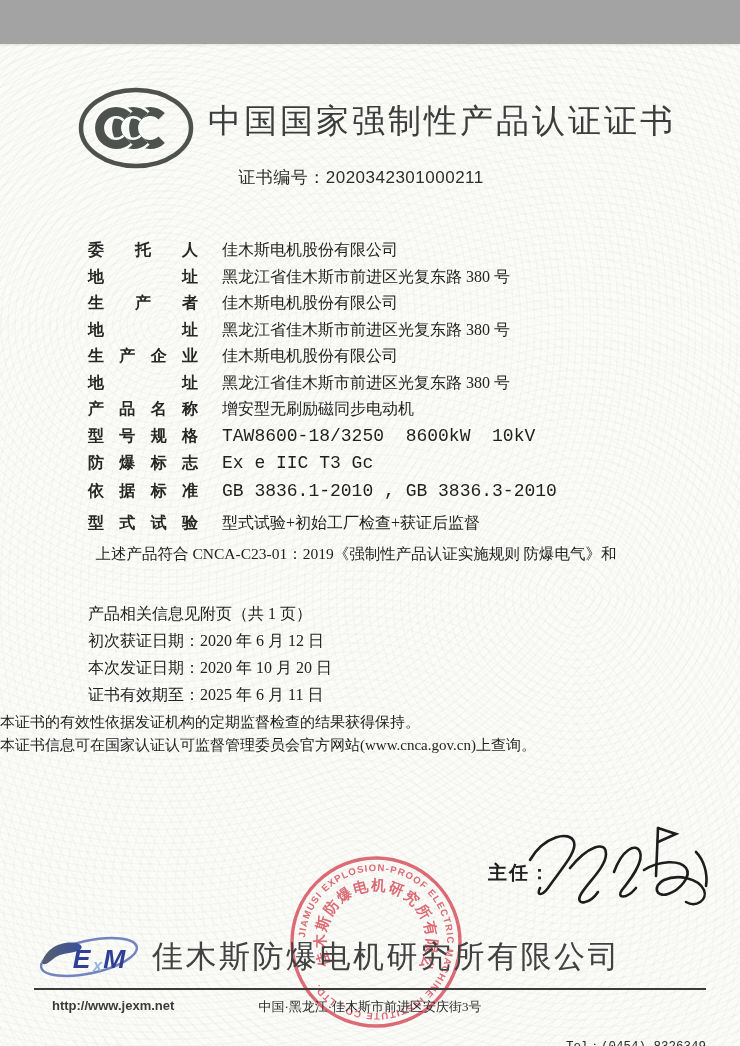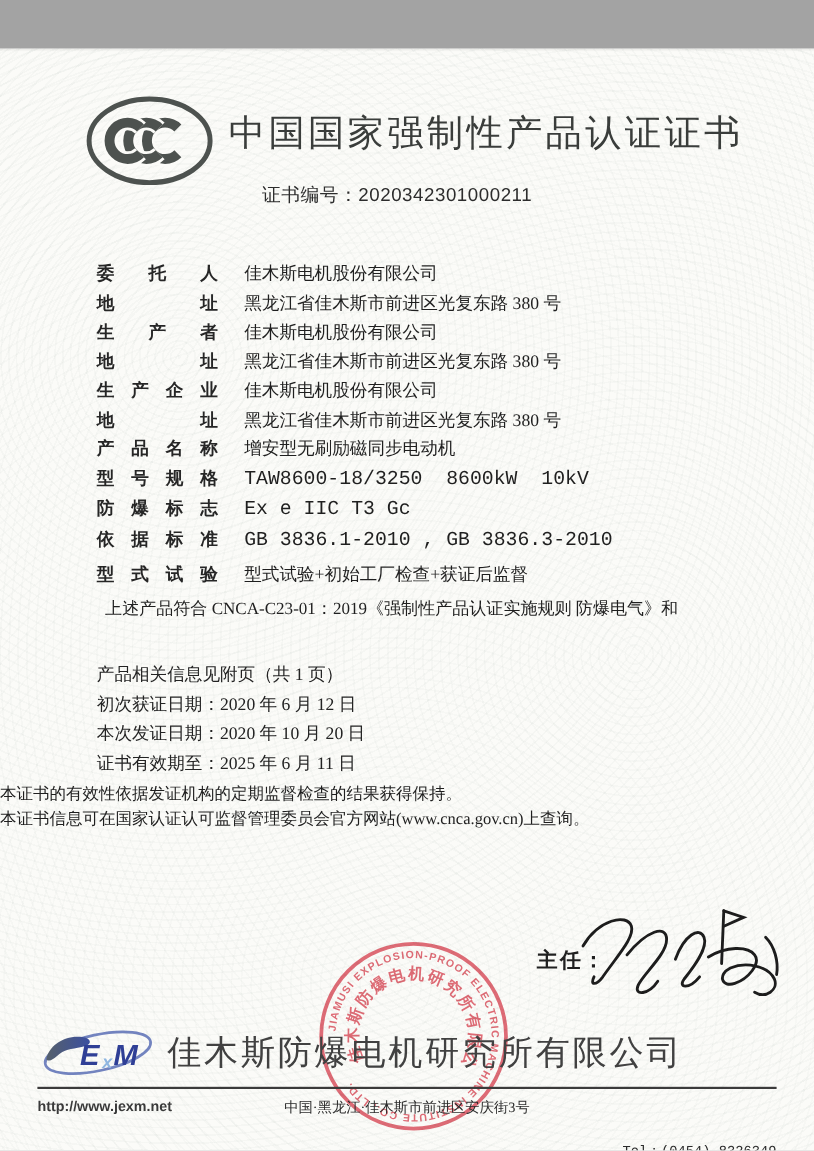--- a/index.html
+++ b/index.html
@@ -64,21 +64,21 @@
   .stamp-svg{position:absolute;left:286px;top:852px;width:180px;height:180px;mix-blend-mode:multiply;opacity:0.92;}
   .footer-logo{position:absolute;left:36px;top:926px;width:106px;height:60px;}
   .footer-company{
     position:absolute;left:152px;top:936px;
     font-family:"Liberation Sans","DejaVu Sans",sans-serif;
     font-size:31px;font-weight:500;letter-spacing:2.5px;color:#414141;white-space:nowrap;
   }
   .footer-rule{position:absolute;left:34px;top:988px;width:672px;height:2px;background:#3b3b3b;}
   .footer-info{position:absolute;left:0;right:0;top:998px;height:22px;font-size:13px;color:#2b2b2b;}
   .footer-website{
-    position:absolute;left:34px;top:0;
+    position:absolute;left:52px;top:0;
     font-family:"Liberation Sans","DejaVu Sans",sans-serif;font-weight:600;color:#3a3a3a;
   }
   .footer-address{position:absolute;left:0;right:0;top:0;text-align:center;}
   .footer-tel{
     position:absolute;right:34px;top:0;
     font-family:"Liberation Mono","DejaVu Sans Mono",monospace;font-size:12.5px;margin-top:40px;
   }
 </style>
 </head>
 <body>

